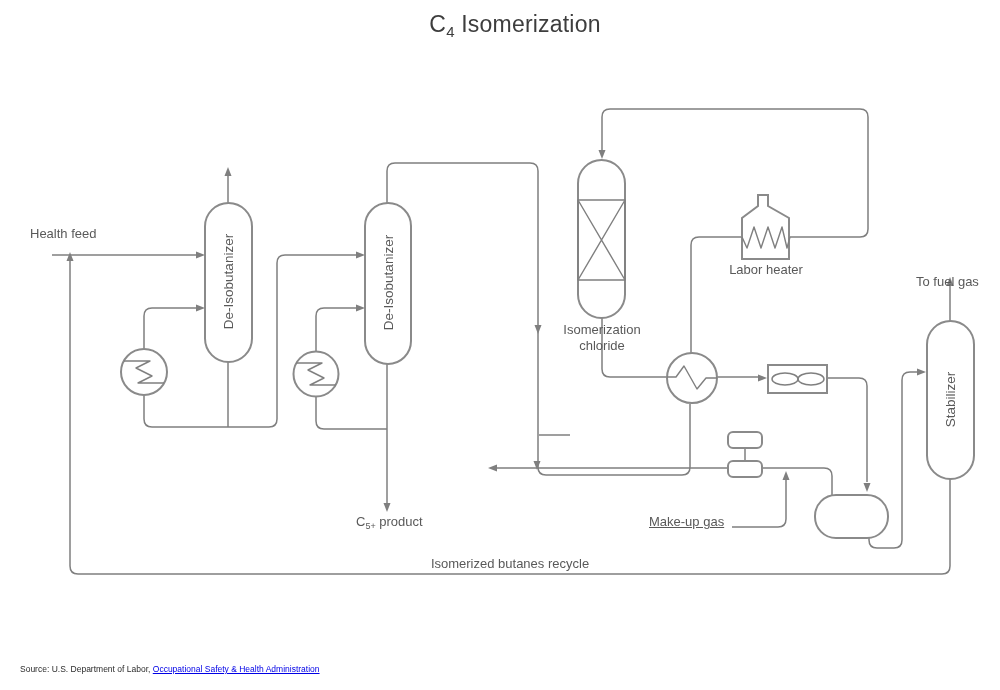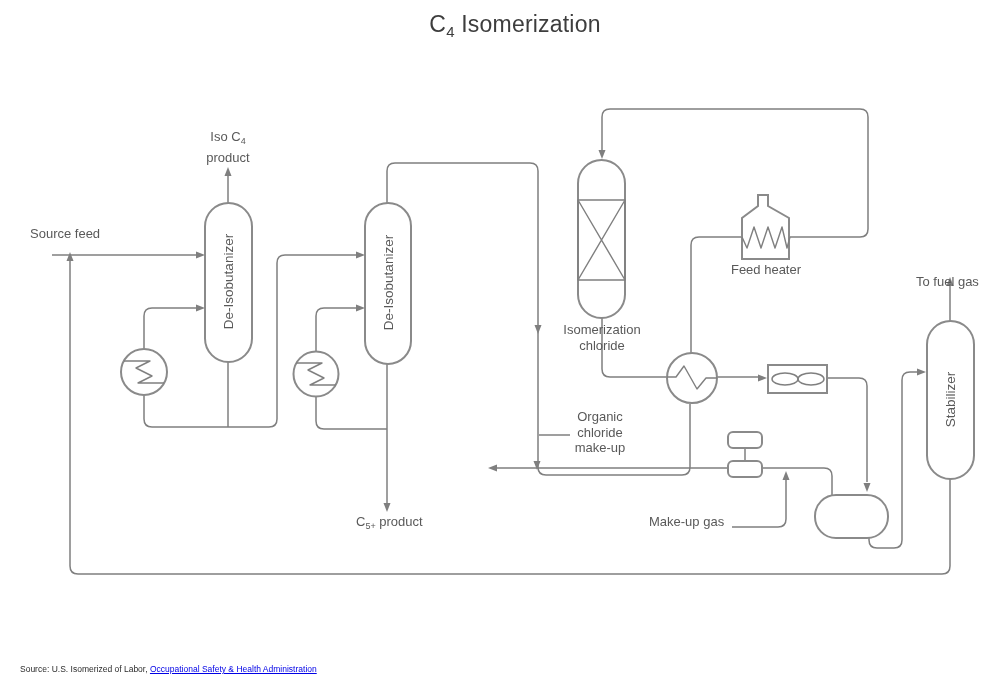--- a/index.html
+++ b/index.html
@@ -109,52 +109,44 @@
       <polygon class="arrow" points="950,277 946.5,286 953.5,286"></polygon>
       <polygon class="arrow" points="488,468 497,464.5 497,471.5"></polygon>
       <polygon class="arrow" points="786,471 782.5,480 789.5,480"></polygon>
     </g>
   </svg>
 
   <div id="page-title">
     <span>C</span><span class="tsub">4</span><span> Isomerization</span>
   </div>
 
-  <div class="lbl center" style="left:182px;top:129px;width:92px;">
-    <span>Iso C</span><span class="sub">4</span><br>
-    <span>product</span>
-  </div>
 
-  <div class="lbl" style="left:30px;top:226px;">Source feed</div>
+  <div class="lbl" style="left:30px;top:226px;">Health feed</div>
 
   <div class="rot" style="left:148px;top:274px;width:160px;">De-Isobutanizer</div>
 
   <div class="rot" style="left:308px;top:275px;width:160px;">De-Isobutanizer</div>
 
   <div class="lbl center" style="left:547px;top:322px;width:110px;">
     <span>Isomerization</span><br>
     <span>chloride</span>
   </div>
 
-  <div class="lbl center" style="left:716px;top:262px;width:100px;">Feed heater</div>
+  <div class="lbl center" style="left:716px;top:262px;width:100px;">Labor heater</div>
 
   <div class="lbl" style="left:916px;top:274px;">To fuel gas</div>
 
   <div class="rot" style="left:870px;top:392px;width:160px;">Stabilizer</div>
 
-  <div class="lbl center" style="left:555px;top:409px;width:90px;">
-    <span>Organic</span><br>
-    <span>chloride</span><br>
-    <span>make-up</span>
-  </div>
 
-  <div class="lbl" style="left:649px;top:514px;">Make-up gas</div>
+  <div class="lbl" style="left:649px;top:514px;text-decoration:underline;">Make-up gas</div>
 
   <div class="lbl" style="left:356px;top:514px;">
     <span>C</span><span class="sub">5+</span><span> product</span>
   </div>
 
+  <div class="lbl center" style="left:410px;top:556px;width:200px;">Isomerized butanes recycle</div>
 
   <div id="source-line">
-    <span>Source:  U.S. Isomerized of Labor, </span><a href="#">Occupational Safety &amp; Health Administration</a>
+    <span>Source:  U.S. Department of Labor, </span><a href="#">Occupational Safety &amp; Health Administration</a>
   </div>
 
 </div>
 
 </body></html>

